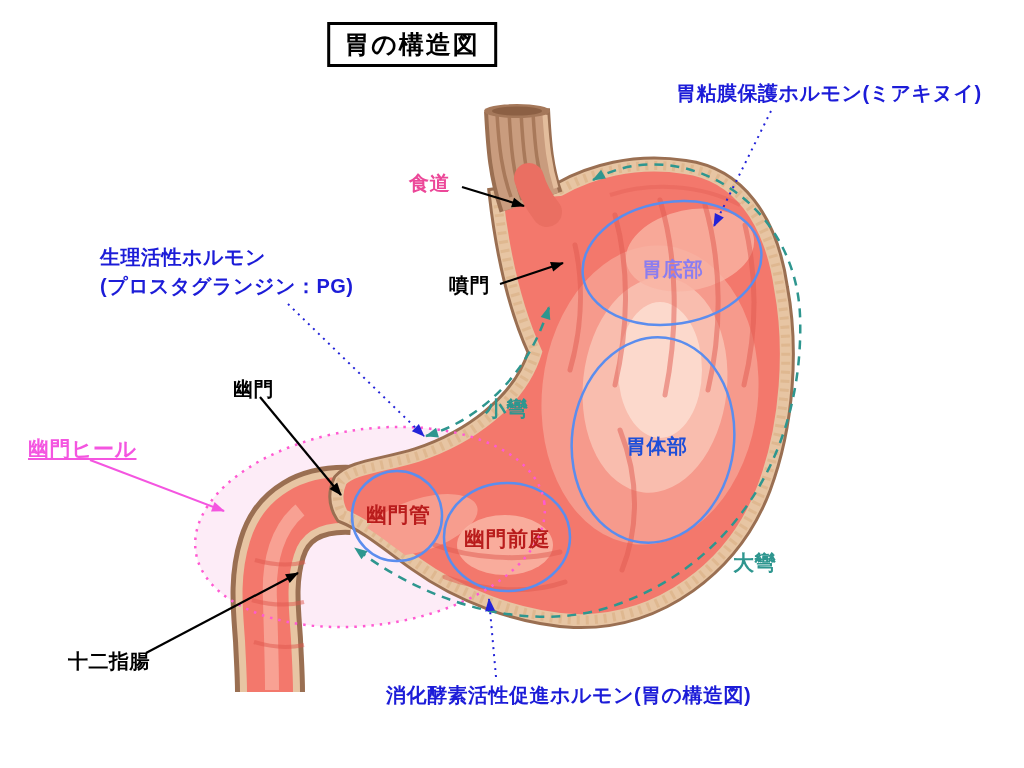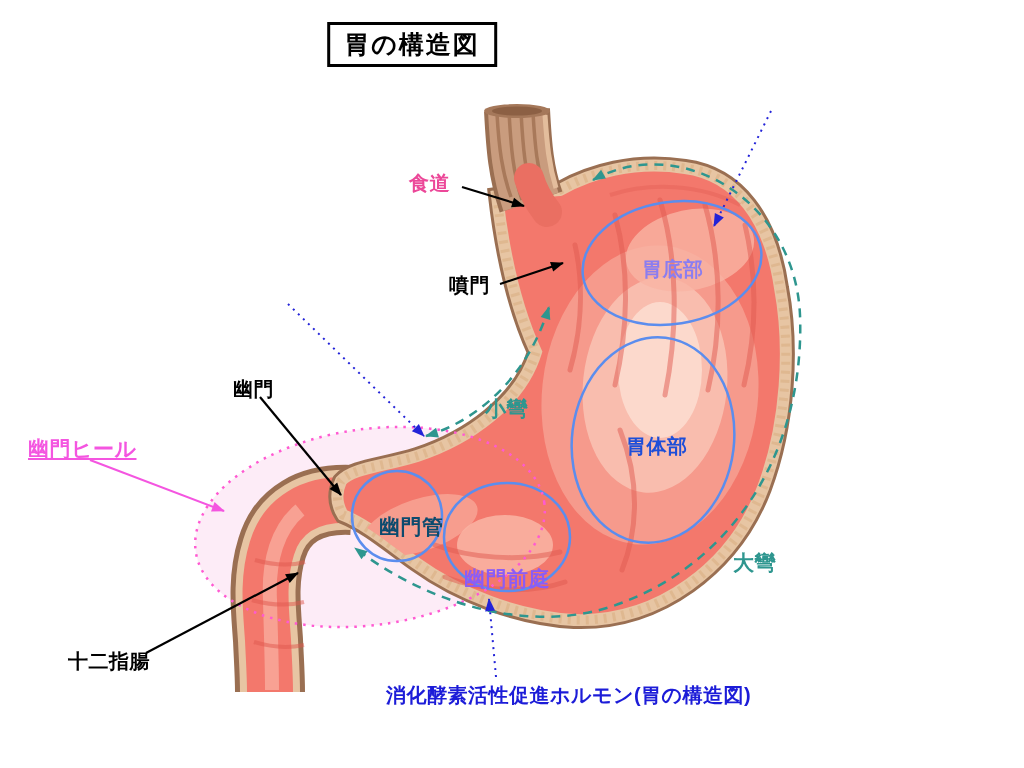--- a/index.html
+++ b/index.html
@@ -115,26 +115,29 @@
   <g stroke="#000000" stroke-width="2.2" fill="none">
     <line x1="462" y1="187" x2="524" y2="206" marker-end="url(#mk-black)"></line>
     <line x1="500" y1="284" x2="563" y2="263" marker-end="url(#mk-black)"></line>
     <line x1="260" y1="397" x2="341" y2="495" marker-end="url(#mk-black)"></line>
     <line x1="146" y1="653" x2="298" y2="573" marker-end="url(#mk-black)"></line>
   </g>
 </svg>
 
 <div class="title-box">胃の構造図</div>
 
+<div class="lbl" style="left: 676px; top: 80px; color: rgb(28, 28, 216);">胃粘膜保護ホルモン(ミアキヌイ)</div>
 <div class="lbl" style="left: 409px; top: 170px; color: #ec4899;">食道</div>
+<div class="lbl" style="left: 100px; top: 244px; color: rgb(28, 28, 216);">生理活性ホルモン</div>
+<div class="lbl" style="left: 100px; top: 273px; color: rgb(28, 28, 216);">(プロスタグランジン：PG)</div>
 <div class="lbl" style="left: 449px; top: 272px; color: rgb(0, 0, 0);">噴門</div>
 <div class="lbl" style="left: 642px; top: 256px; color: rgb(139, 125, 240);">胃底部</div>
 <div class="lbl" style="left: 233px; top: 376px; color: rgb(0, 0, 0);">幽門</div>
 <div class="lbl small" style="left: 485px; top: 395px; color: rgb(46, 150, 143);">小彎</div>
 <div class="lbl" style="left: 626px; top: 433px; color: #1d4ed8;">胃体部</div>
 <div class="lbl small" style="left: 28px; top: 435px; color: rgb(244, 85, 224); text-decoration: underline;">幽門ヒール</div>
-<div class="lbl small" style="left: 379px; top: 501px; color: #0c4a6e; margin-top: 12px;">幽門管</div>
-<div class="lbl small" style="left: 464px; top: 525px; color: #8b5cf6; margin-top: 40px;">幽門前庭</div>
+<div class="lbl small" style="left: 366px; top: 501px; color: #b91c1c;">幽門管</div>
+<div class="lbl small" style="left: 464px; top: 525px; color: #b91c1c;">幽門前庭</div>
 <div class="lbl small" style="left: 733px; top: 549px; color: rgb(46, 150, 143);">大彎</div>
 <div class="lbl" style="left: 48px; top: 648px; color: rgb(0, 0, 0); margin-left: 20px;">十二指腸</div>
 <div class="lbl" style="left: 386px; top: 682px; color: rgb(28, 28, 216);">消化酵素活性促進ホルモン(胃の構造図)</div>
 
 </div>
 
 </body></html>

